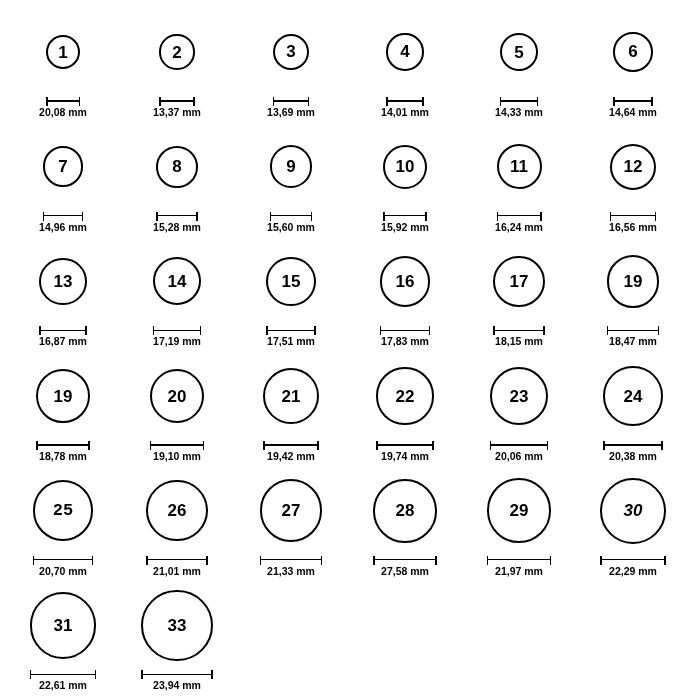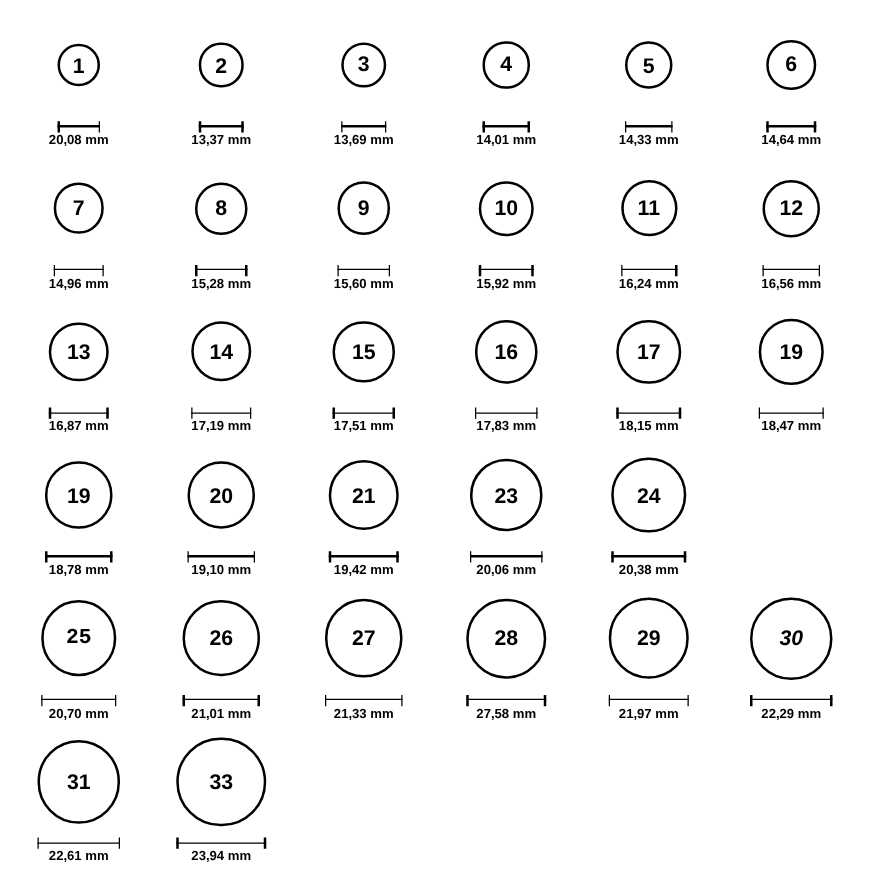--- a/index.html
+++ b/index.html
@@ -366,20 +366,33 @@
         </div>
         <div class="measure" style="width: 55.9765px;">
           <div class="bar" style="width: 55.9765px;"></div>
           <div class="cap left"></div>
           <div class="cap right"></div>
         </div>
         <div class="mm-label">19,42 mm</div>
       </div>
       <div class="size-cell">
         <div class="ring-wrap">
+          <div class="ring" style="width: 57.0805px; height: 57.0805px;">
+            <span class="ring-label">22</span>
+          </div>
+        </div>
+        <div class="measure" style="width: 57.0805px;">
+          <div class="bar" style="width: 57.0805px;"></div>
+          <div class="cap left"></div>
+          <div class="cap right"></div>
+        </div>
+        <div class="mm-label">19,74 mm</div>
+      </div>
+      <div class="size-cell">
+        <div class="ring-wrap">
           <div class="ring" style="width: 58.1845px; height: 58.1845px;">
             <span class="ring-label">23</span>
           </div>
         </div>
         <div class="measure" style="width: 58.1845px;">
           <div class="bar" style="width: 58.1845px;"></div>
           <div class="cap left"></div>
           <div class="cap right"></div>
         </div>
         <div class="mm-label">20,06 mm</div>

